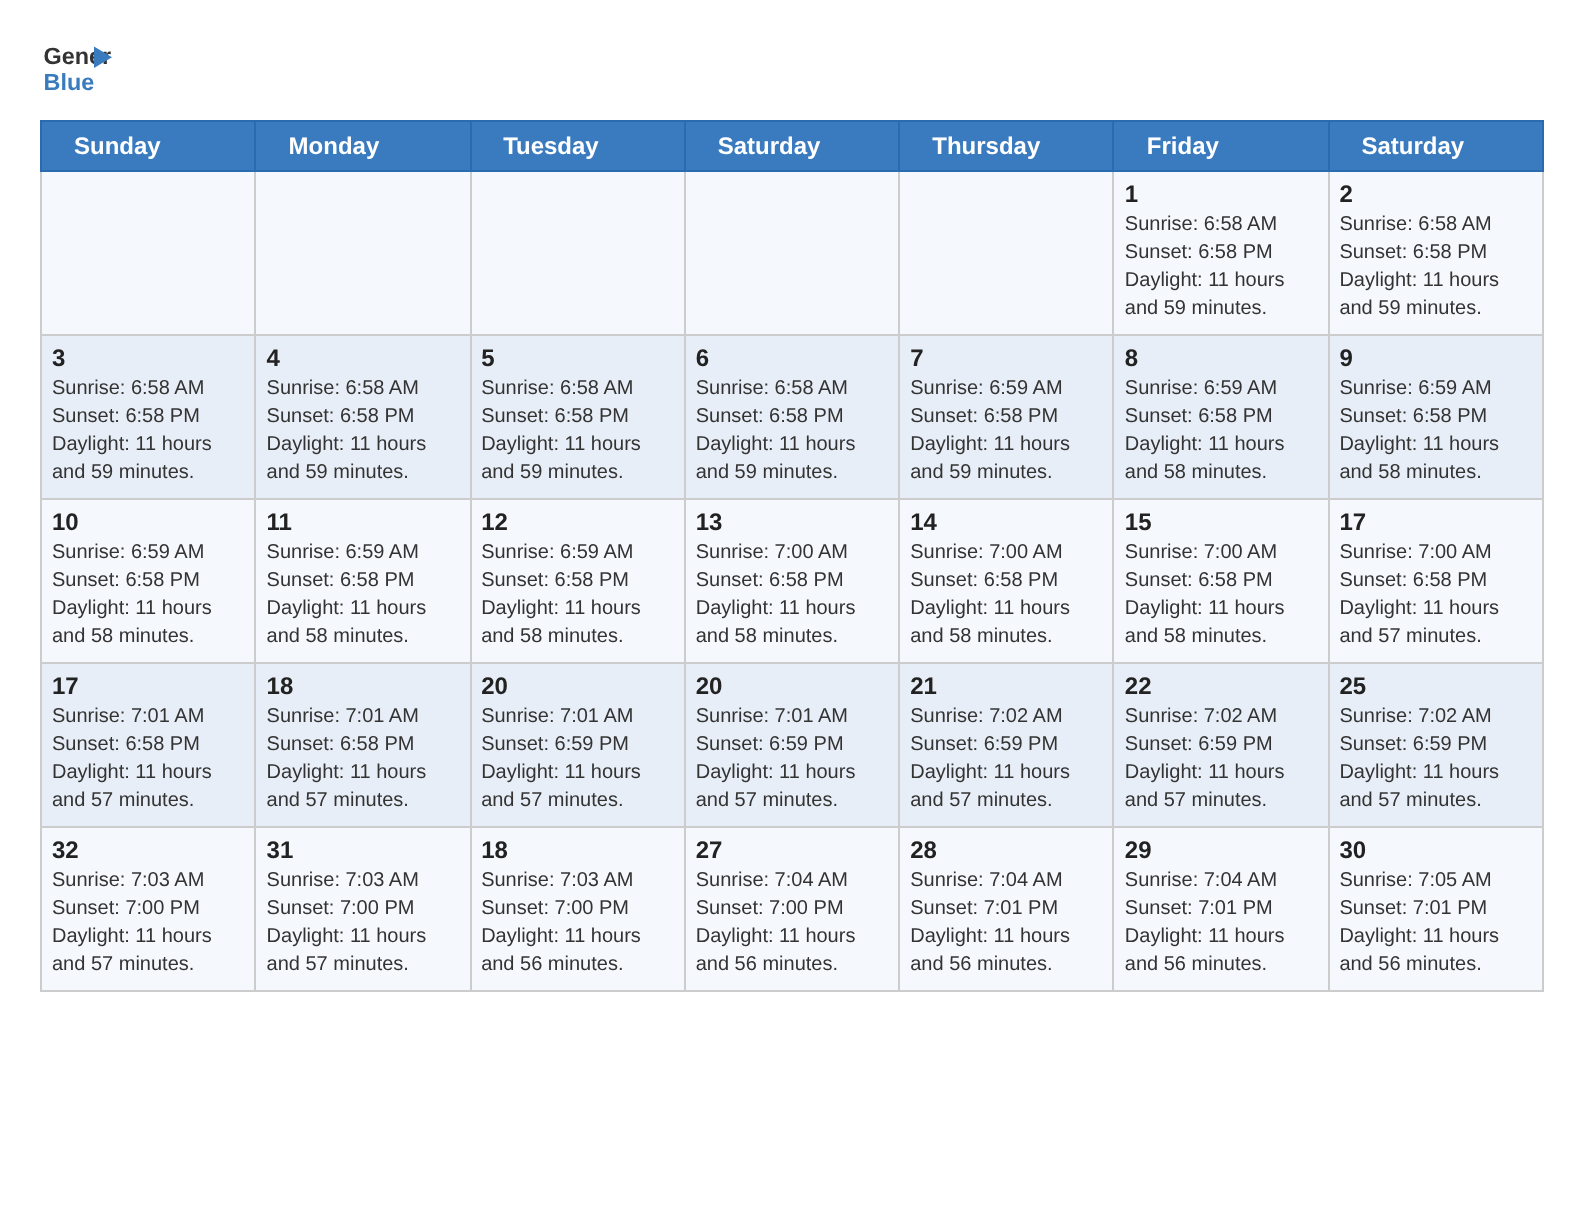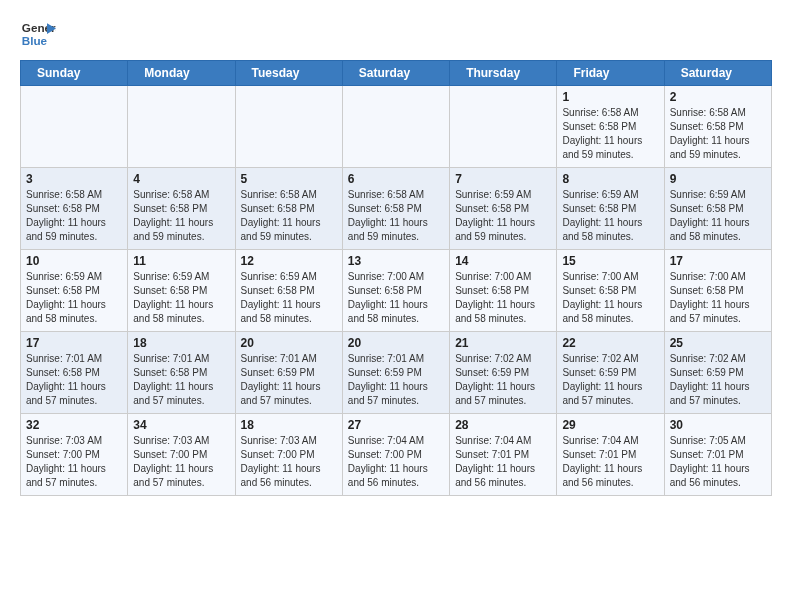--- a/index.html
+++ b/index.html
@@ -226,21 +226,21 @@
             <span class="day-number">25</span>
             <div class="day-info">Sunrise: 7:02 AM<br>Sunset: 6:59 PM<br>Daylight: 11 hours and 57 minutes.</div>
           </td>
         </tr>
         <tr>
           <td>
             <span class="day-number">32</span>
             <div class="day-info">Sunrise: 7:03 AM<br>Sunset: 7:00 PM<br>Daylight: 11 hours and 57 minutes.</div>
           </td>
           <td>
-            <span class="day-number">34</span>
+            <span class="day-number">31</span>
             <div class="day-info">Sunrise: 7:03 AM<br>Sunset: 7:00 PM<br>Daylight: 11 hours and 57 minutes.</div>
           </td>
           <td>
             <span class="day-number">18</span>
             <div class="day-info">Sunrise: 7:03 AM<br>Sunset: 7:00 PM<br>Daylight: 11 hours and 56 minutes.</div>
           </td>
           <td>
             <span class="day-number">27</span>
             <div class="day-info">Sunrise: 7:04 AM<br>Sunset: 7:00 PM<br>Daylight: 11 hours and 56 minutes.</div>
           </td>

